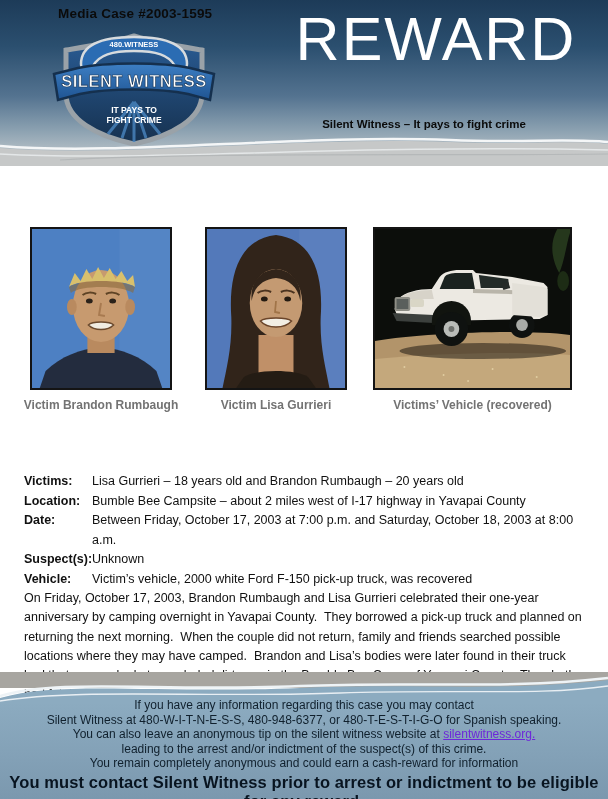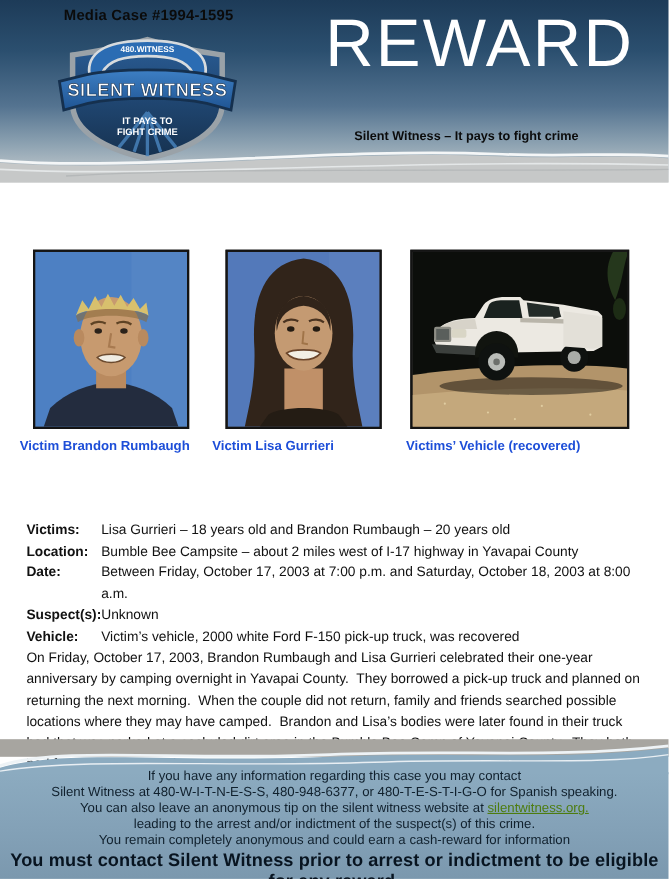--- a/index.html
+++ b/index.html
@@ -34,21 +34,21 @@
   
   .main-title{
     position:absolute; left:0; top:180px; width:608px;
     text-align:center; font-size:26px; font-weight:bold; color:#0a0a0a; letter-spacing:.5px;
   }
   .photo{ position:absolute; top:227px; height:163px; border:2px solid #141414; background:#333; }
   .photo svg{ display:block; width:100%; height:100%; }
   .photo-1{ left:30px;  width:142px; }
   .photo-2{ left:205px; width:142px; }
   .photo-3{ left:373px; width:199px; }
-  .caption{ position:absolute; top:398px; font-size:12px; font-weight:bold; color:#1d4ed8; text-align:left; }
+  .caption{ position:absolute; top:398px; font-size:12px; font-weight:bold; color:#737373; text-align:center; }
   .caption-1{ left:18px;  width:166px; }
   .caption-2{ left:193px; width:166px; }
   .caption-3{ left:369px; width:207px; }
   .details{ position:absolute; left:24px; top:472px; width:566px; font-size:12.5px; color:#111; }
   .details-row{ display:flex; line-height:19.5px; }
   .details-label{ width:68px; font-weight:bold; flex:none; }
   .details-value{ flex:1; }
   .narrative{
     position:absolute; left:24px; top:589px; width:566px;
     font-size:12.5px; line-height:19.3px; color:#111; white-space:pre-wrap;
@@ -58,33 +58,33 @@
   .footer-gray{ position:absolute; left:0; top:4px; width:608px; height:16px; background:#a7a5a0; }
   .footer-wave{ position:absolute; left:0; top:0; width:608px; height:36px; }
   .footer-body{
     position:absolute; left:0; top:34px; width:608px; height:97px;
     background:linear-gradient(180deg,#8cabc0 0%,#83a1b7 55%,#7b98ae 100%);
   }
   .footer-text{
     position:absolute; left:0; top:30px; width:608px;
     text-align:center; font-size:12px; line-height:14.6px; color:#10202d;
   }
-  .footer-link{ text-decoration:underline; color:#4d7c0f; cursor:pointer; }
+  .footer-link{ text-decoration:underline; color:#6d28d9; cursor:pointer; }
   .footer-bold{
     position:absolute; left:0; top:105px; width:608px;
     text-align:center; font-size:16.5px; font-weight:bold; color:#081420; letter-spacing:.1px;
   }
 </style>
 </head>
 <body>
 
 <div class="poster">
 
   <div class="header">
-    <div class="media-case">Media Case #1994-1595</div>
+    <div class="media-case">Media Case #2003-1595</div>
 
     <svg class="logo" viewBox="0 0 172 122">
       <defs>
         <linearGradient id="shieldGrad" x1="0" y1="0" x2="0" y2="1">
           <stop offset="0" stop-color="#2a5d96"></stop>
             <stop offset="1" stop-color="#16314f"></stop>
         </linearGradient>
         <linearGradient id="bannerGrad" x1="0" y1="0" x2="0" y2="1">
           <stop offset="0" stop-color="#3d7fc4"></stop>
             <stop offset="1" stop-color="#1f5492"></stop>

